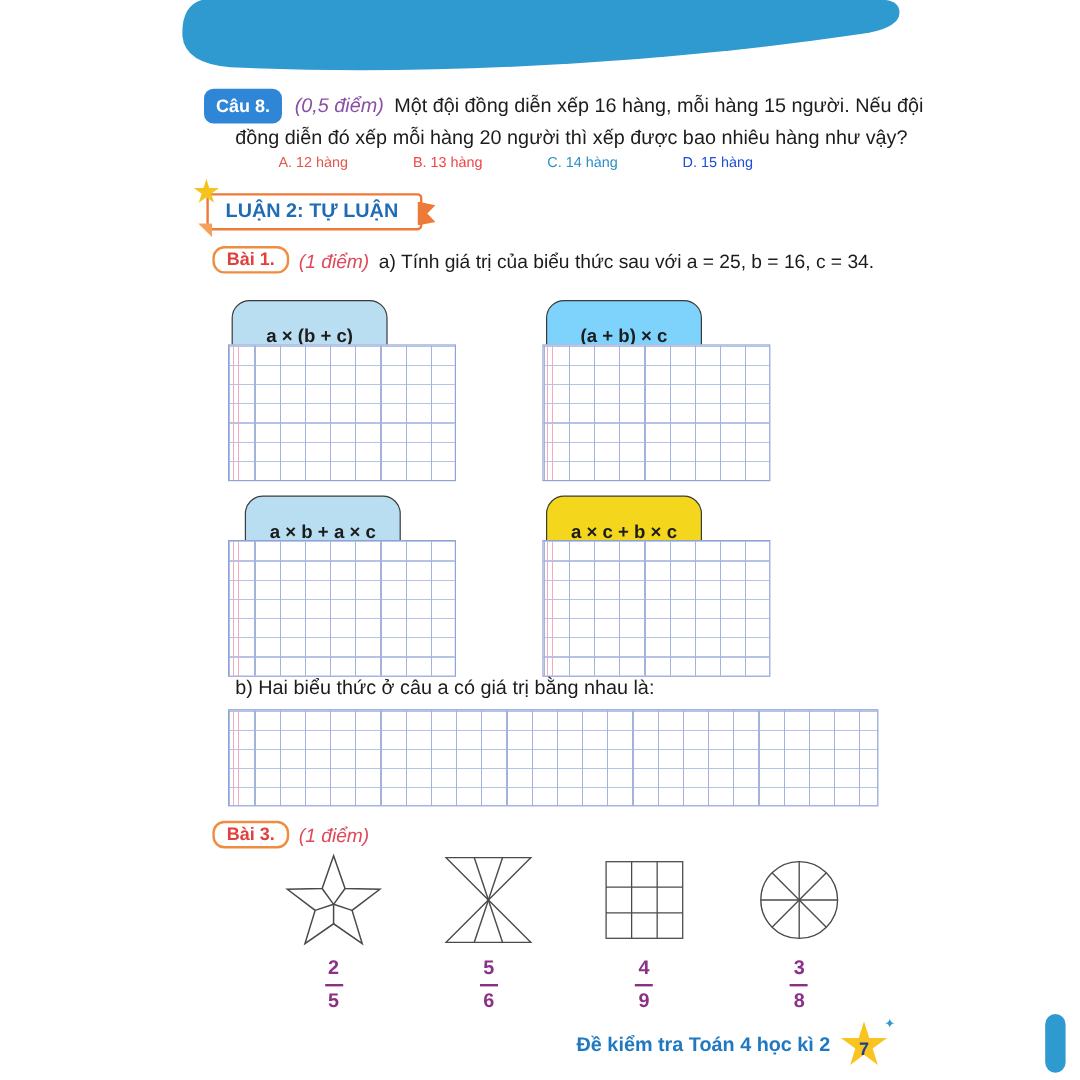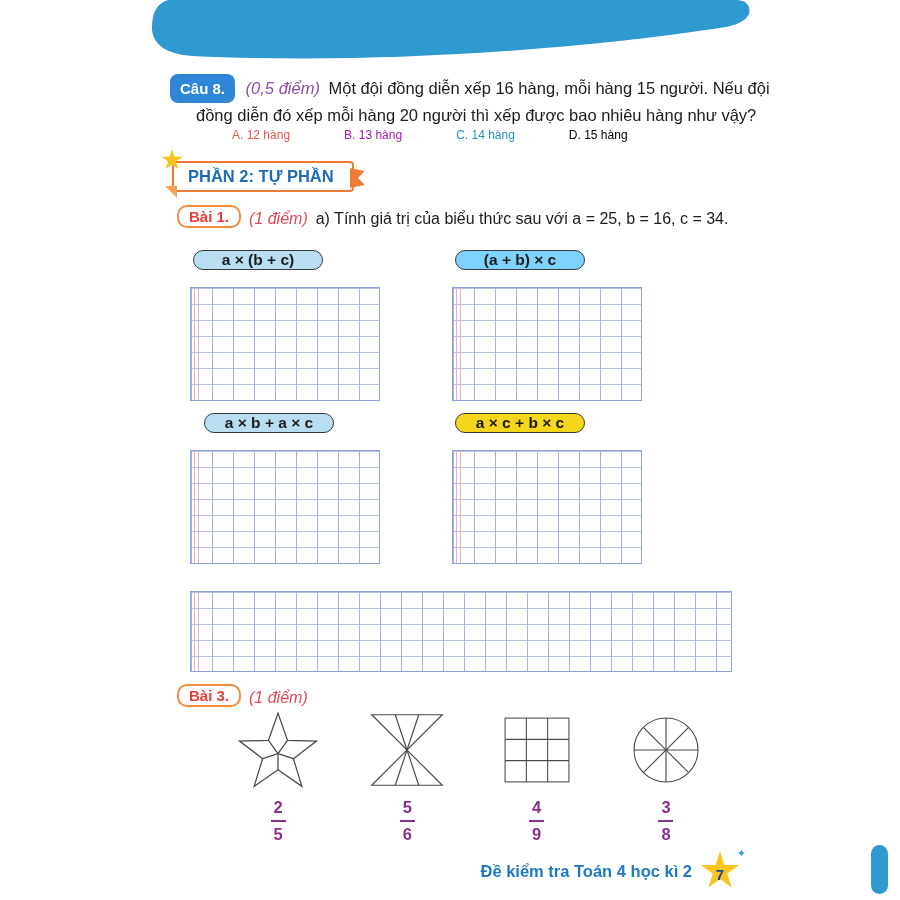--- a/index.html
+++ b/index.html
@@ -19,21 +19,21 @@
     display:inline-block;background:#2f86d6;color:#fff;font-weight:bold;
     font-size:15px;padding:2px 10px;border-radius:8px;text-indent:0;margin-right:6px;
   }
   .points{font-style:italic;}
   .points.purple{color:#8a4fa3;margin-right:4px;}
   .points.red{color:#e1485a;}
   .options{
     position:absolute;left:170px;top:128px;display:flex;gap:54px;padding-left:62px;
     font-size:12px;
   }
-  .opt-a{color:#e2574c}.opt-b{color:#a21caf}.opt-c{color:#2b8fc6}.opt-d{color:#000000}
+  .opt-a{color:#e2574c}.opt-b{color:#ef4444}.opt-c{color:#2b8fc6}.opt-d{color:#1d4ed8}
   
   .banner{
     position:absolute;left:172px;top:161px;z-index:1;
     background:#fff;border:2.5px solid #ee7a3a;border-radius:4px;
     padding:4px 18px 4px 14px;font-weight:bold;color:#1f6cb5;font-size:16.5px;
   }
   .banner::after{
     content:"";position:absolute;right:-13px;top:5px;width:15px;height:20px;
     background:#ee7a3a;clip-path:polygon(0 0,100% 15%,55% 50%,100% 85%,0 100%);z-index:-1;
   }
@@ -52,21 +52,21 @@
   }
   .ex1{top:205px}
   .ex2{top:684px}
   .badge-outline{
     border:2px solid #f08c3f;color:#e2403c;font-weight:bold;background:#fff;
     padding:1px 10px;border-radius:10px;font-size:15px;
   }
   
   .expr{
     position:absolute;display:inline-block;min-width:96px;text-align:center;
-    padding:0 16px;border:1.6px solid #3a3a3a;border-radius:15px;
+    padding:21px 16px;border:1.6px solid #3a3a3a;border-radius:15px;
     font-size:15.5px;font-weight:bold;color:#1c1c1c;
   }
   .expr-blue{background:#b9def1}
   .expr-orange{background:#7dd3fc}
   .expr-yellow{background:#f4d71c}
   .expr1{left:193px;top:250px}
   .expr2{left:455px;top:250px}
   .expr3{left:204px;top:413px}
   .expr4{left:455px;top:413px}
   
@@ -130,39 +130,40 @@
 
   <div class="options">
     <span class="opt-a">A. 12 hàng</span>
     <span class="opt-b">B. 13 hàng</span>
     <span class="opt-c">C. 14 hàng</span>
     <span class="opt-d">D. 15 hàng</span>
   </div>
 
   <div class="banner">
     <span class="banner-star"></span>
-    <span>PHẦN 2: TỰ PHẦN</span>
+    <span>LUẬN 2: TỰ LUẬN</span>
   </div>
 
   <div class="ex-head ex1">
     <span class="badge-outline">Bài 1.</span>
     <span class="points red">(1 điểm)</span>
     <span>a) Tính giá trị của biểu thức sau với  a = 25, b = 16, c = 34.</span>
   </div>
 
   <span class="expr expr-blue expr1">a × (b + c)</span>
   <span class="expr expr-orange expr2">(a + b) × c</span>
   <span class="expr expr-blue expr3">a × b + a × c</span>
   <span class="expr expr-yellow expr4">a × c + b × c</span>
 
   <div class="grid small g1"></div>
   <div class="grid small g2"></div>
   <div class="grid small g3"></div>
   <div class="grid small g4"></div>
 
+  <div class="partb-text">b) Hai biểu thức ở câu a có giá trị bằng nhau là:</div>
   <div class="grid big-grid"></div>
 
   <div class="ex-head ex2">
     <span class="badge-outline">Bài 3.</span>
     <span class="points red">(1 điểm)</span>
   </div>
 
   <div class="shapes">
     <div class="shape-cell">
       <svg width="90" height="90" viewBox="0 0 100 100">

